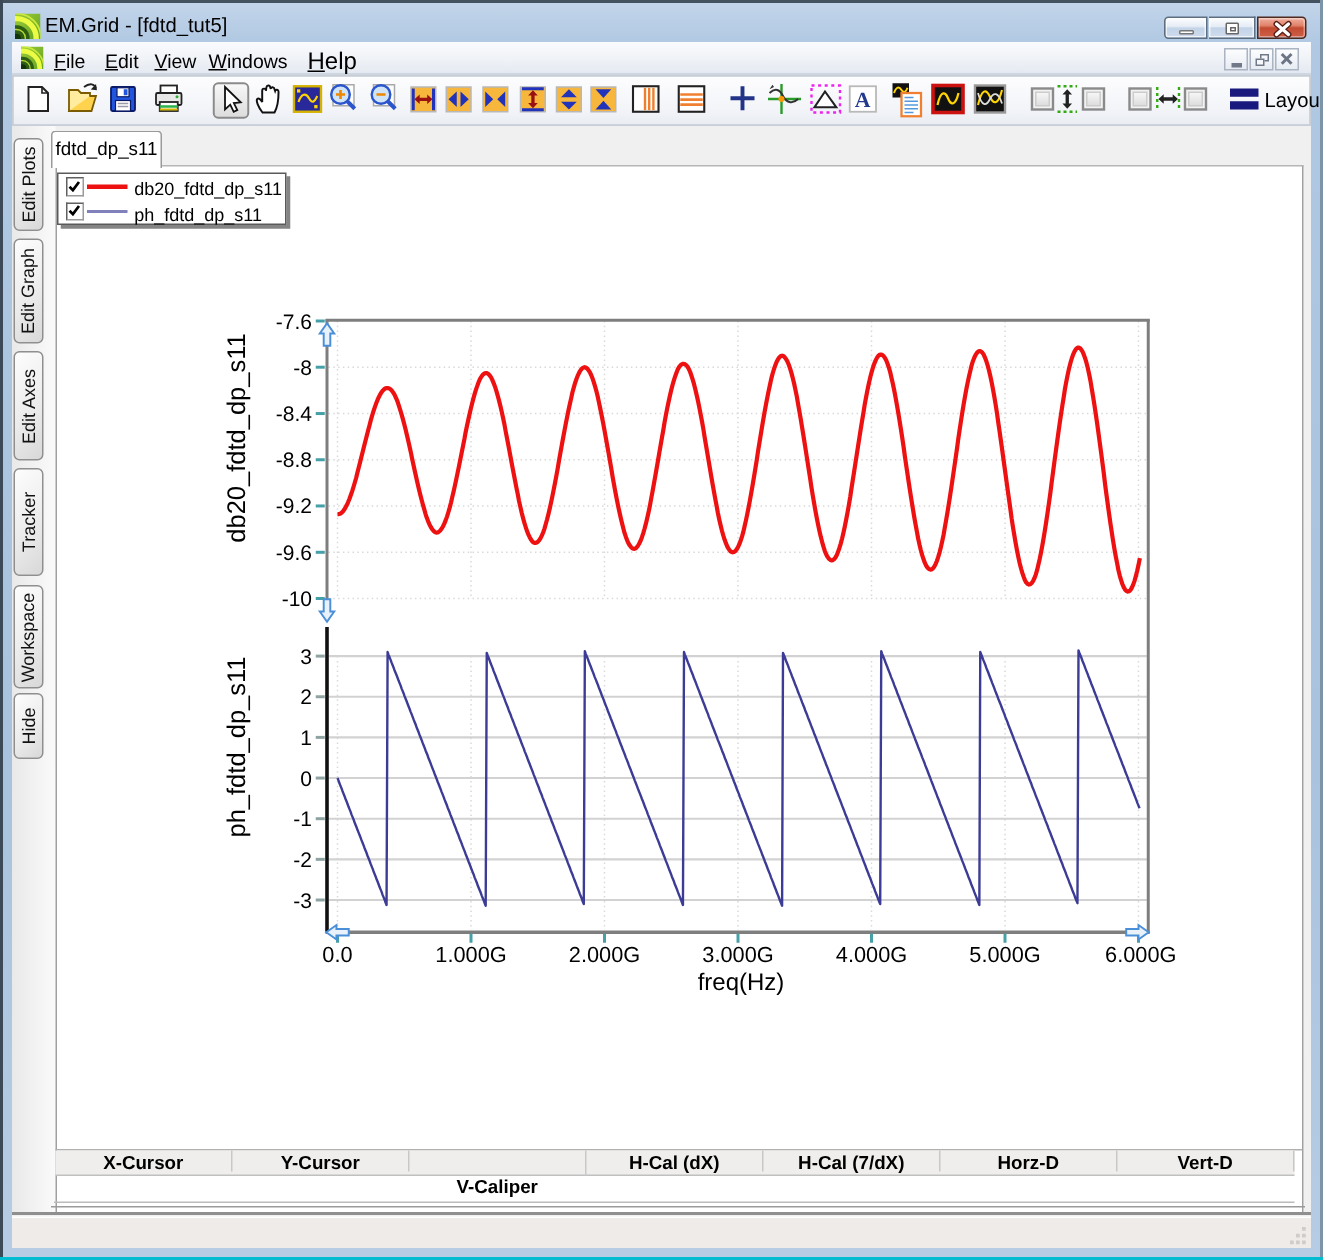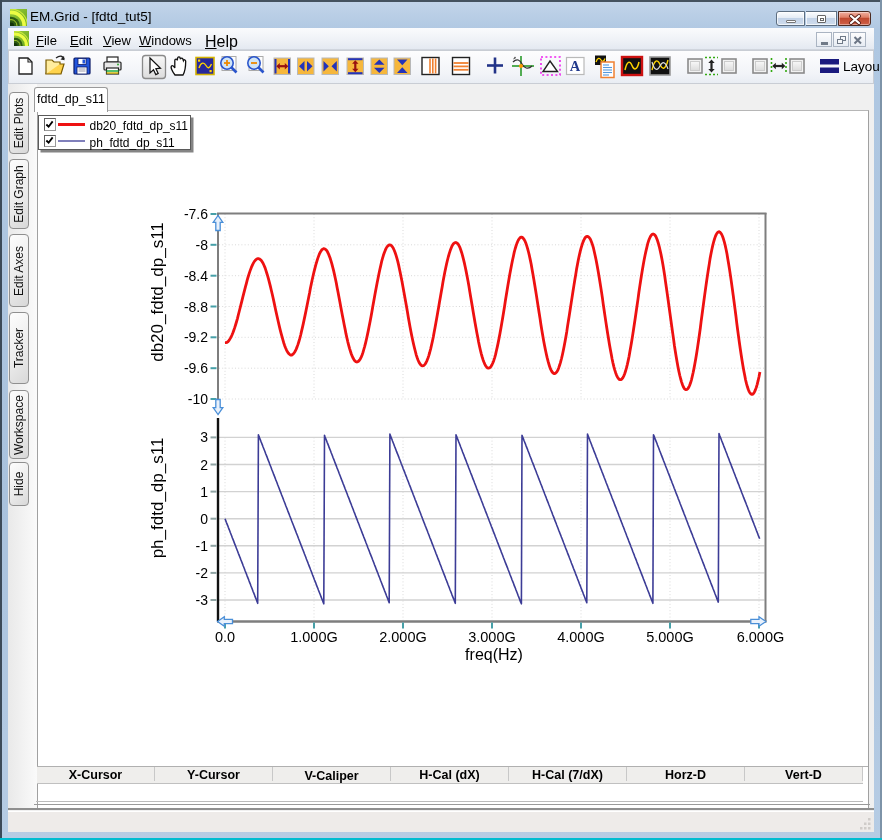--- a/index.html
+++ b/index.html
@@ -322,21 +322,21 @@
       </div>
  <div class="abs" style="left:19px;top:24.4px;width:27px;height:2.2px;background:#8080bb"></div>
  <div class="abs" style="left:51px;top:20px;font-size:12px;color:#000">ph_fdtd_dp_s11</div>
 </div>
 
 <div class="abs" style="left:37px;top:765.5px;width:831px;height:1.5px;background:#b0b0b0"></div>
 <div class="abs" style="left:0;top:767px;width:882px;height:19px;">
       <div class="abs" style="left:37px;top:0;width:826px;height:16.5px;background:#efeeec;border-bottom:1px solid #c0c0c0"></div>
       <div class="abs" style="left:37px;top:0;width:118px;height:14px;border-right:1px solid #c8c8c8;text-align:center;font-weight:bold;font-size:12.5px;padding-top:0.5px">X-Cursor</div>
       <div class="abs" style="left:155px;top:0;width:118px;height:14px;border-right:1px solid #c8c8c8;text-align:center;font-weight:bold;font-size:12.5px;padding-top:0.5px">Y-Cursor</div>
-      <div class="abs" style="left:273px;top:0;width:118px;height:14px;border-right:1px solid #c8c8c8;text-align:center;font-weight:bold;font-size:12.5px;padding-top:2px">V-Caliper</div>
+      <div class="abs" style="left:273px;top:0;width:118px;height:14px;border-right:1px solid #c8c8c8;text-align:center;font-weight:bold;font-size:12.5px;padding-top:17px">V-Caliper</div>
       <div class="abs" style="left:391px;top:0;width:118px;height:14px;border-right:1px solid #c8c8c8;text-align:center;font-weight:bold;font-size:12.5px;padding-top:0.5px">H-Cal (dX)</div>
       <div class="abs" style="left:509px;top:0;width:118px;height:14px;border-right:1px solid #c8c8c8;text-align:center;font-weight:bold;font-size:12.5px;padding-top:0.5px">H-Cal (7/dX)</div>
       <div class="abs" style="left:627px;top:0;width:118px;height:14px;border-right:1px solid #c8c8c8;text-align:center;font-weight:bold;font-size:12.5px;padding-top:0.5px">Horz-D</div>
       <div class="abs" style="left:745px;top:0;width:118px;height:14px;border-right:1px solid #c8c8c8;text-align:center;font-weight:bold;font-size:12.5px;padding-top:0.5px">Vert-D</div>
     </div>
 <div class="abs" style="left:36px;top:800.5px;width:827px;height:1px;background:#bbb"></div>
 <div class="abs" style="left:34px;top:803.5px;width:836px;height:1.6px;background:#9a9a9a"></div>
 <div class="abs" style="left:8px;top:808px;width:866px;height:2px;background:#8f8f8f"></div>
 
 <div class="abs" style="left:8px;top:811px;width:866px;height:21px;background:#eeebe9;border-top:1px solid #fff">

